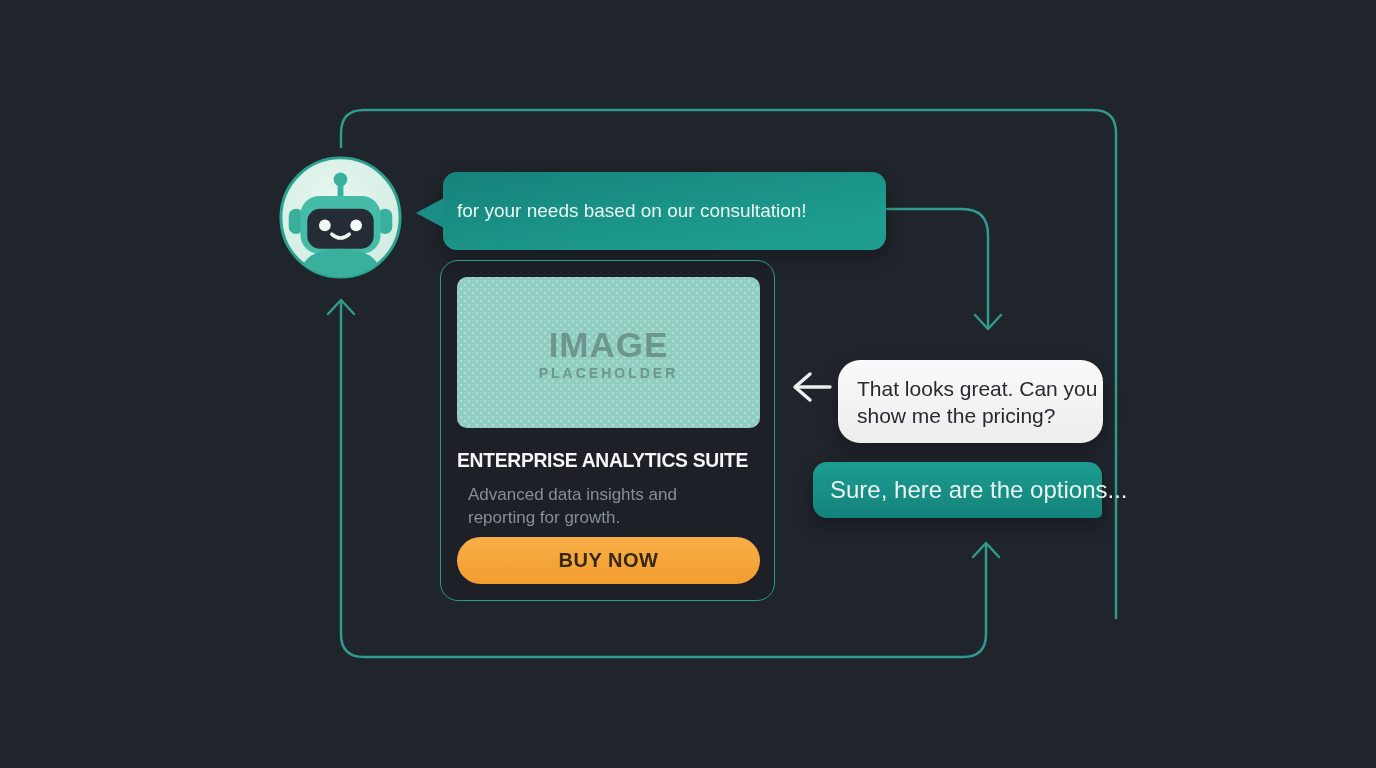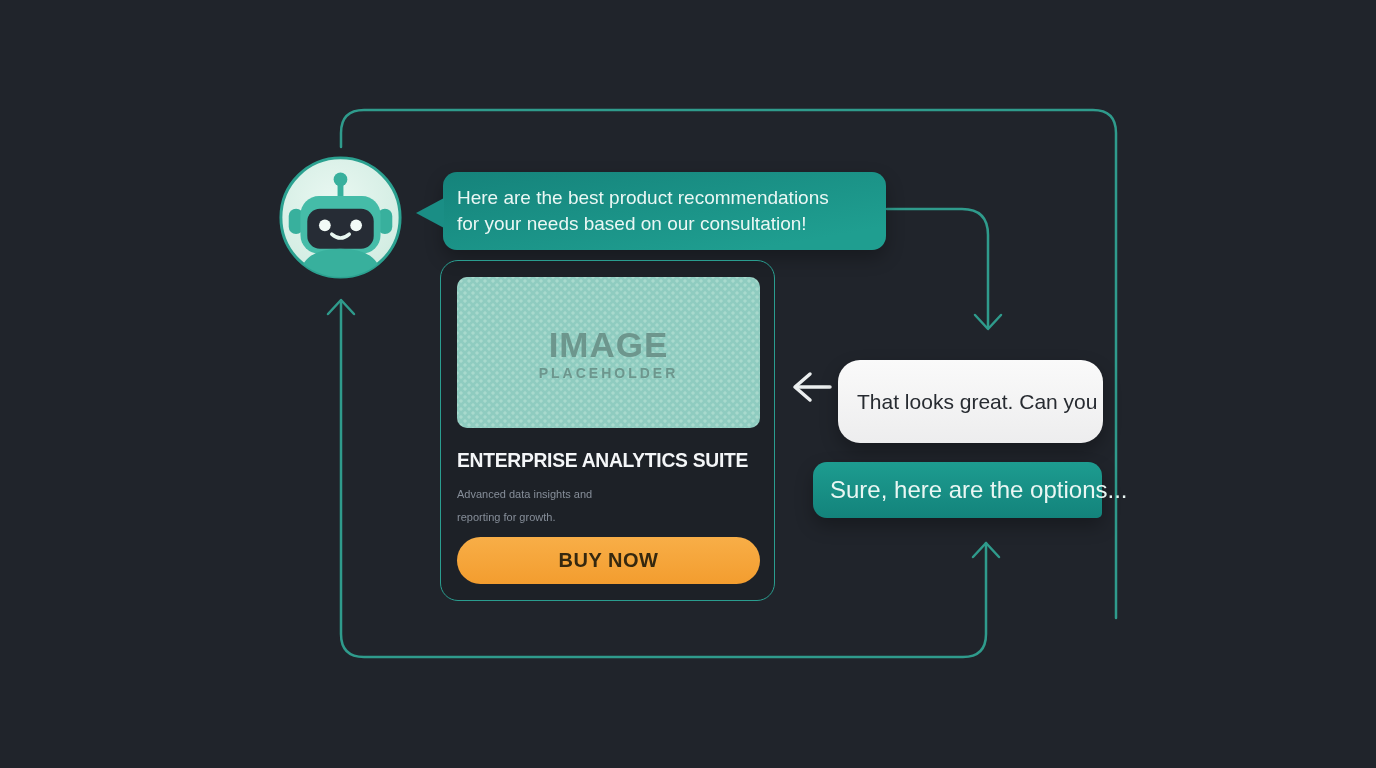--- a/index.html
+++ b/index.html
@@ -105,23 +105,24 @@
   }
   .card-title {
     margin-top: 20px;
     font-size: 20.5px; font-weight: 700; letter-spacing: -0.3px;
     color: #f4f6f8;
     transform: scaleX(0.94); transform-origin: left center;
     white-space: nowrap;
   }
   .card-desc {
     margin-top: 11px;
-    font-size: 11px; line-height: 23px;
+    font-size: 17px; line-height: 23px;
     color: #868e99;
     white-space: nowrap;
+    margin-left: 11px;
   }
   .cta {
     display: block;
     margin-top: 8px;
     width: 303px; height: 47px;
     border: none; border-radius: 24px;
     background: linear-gradient(180deg, #f8ae47, #f39d2f);
     color: #35280f;
     font-family: "Liberation Sans", "DejaVu Sans", sans-serif;
     font-size: 20px; font-weight: 700; letter-spacing: 0.5px;
@@ -170,38 +171,38 @@
         <path d="M56 82 Q65 90 74 82" stroke="#e8f6f0" stroke-width="3.5" fill="none" stroke-linecap="round"></path>
         <path d="M22 132 Q22 97 65 97 Q108 97 108 132 Z" fill="#38b09d"></path>
       </g>
     </svg>
   </div>
 
   <div class="bubble bot-main">
     <svg class="tail" viewBox="0 0 28 30" width="28" height="30">
       <polygon points="0,15 28,0 28,30" fill="#1a8e85"></polygon>
     </svg>
-    <span>Here are the best product recommendations</span>
     <span>for your needs based on our consultation!</span>
   </div>
 
   <div class="card">
     <div class="placeholder">
       <div class="ph-big">IMAGE</div>
       <div class="ph-small">PLACEHOLDER</div>
     </div>
     <div class="card-title">ENTERPRISE ANALYTICS SUITE</div>
     <div class="card-desc">
       <span>Advanced data insights and</span><br>
       <span>reporting for growth.</span>
     </div>
     <button class="cta">BUY NOW</button>
   </div>
 
   <div class="bubble user">
     <span>That looks great. Can you</span>
+    <span>show me the pricing?</span>
   </div>
 
   <div class="bubble bot-followup">
     <span>Sure, here are the options...</span>
   </div>
 
 </div>
 
 </body></html>

